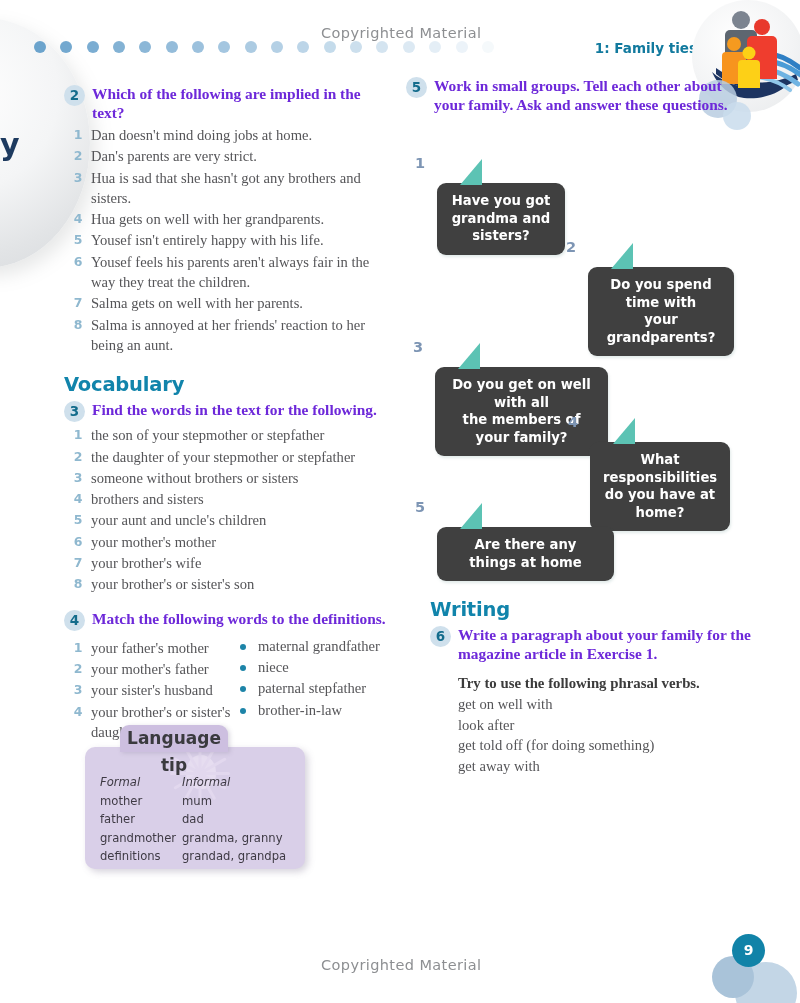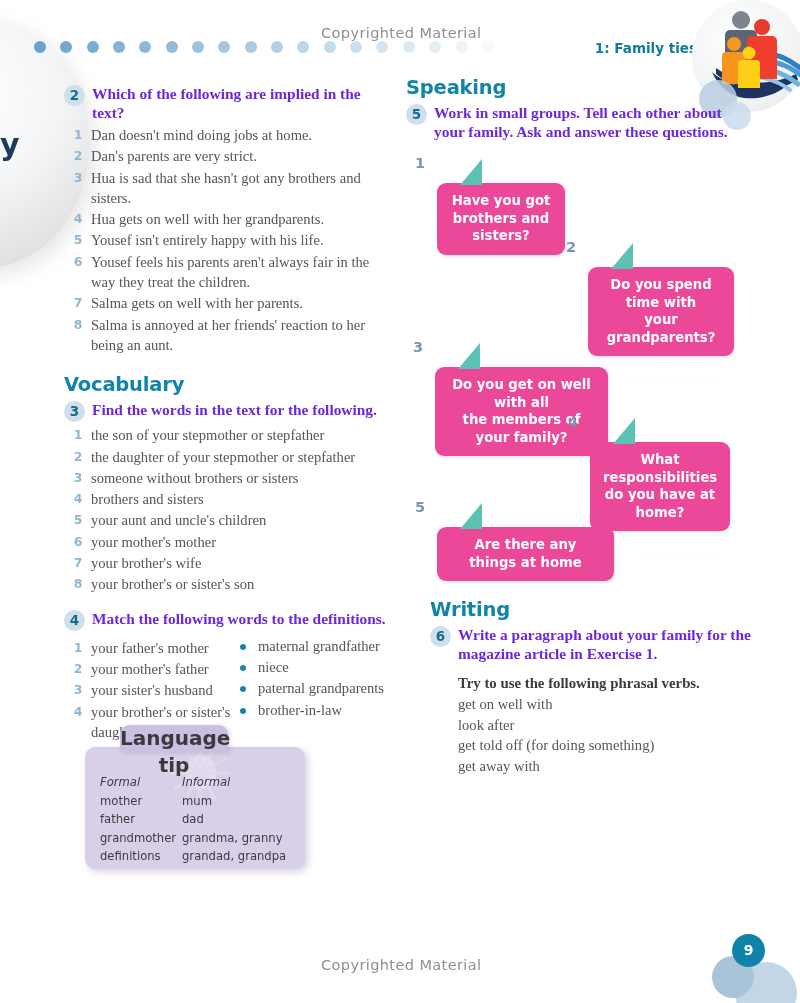--- a/index.html
+++ b/index.html
@@ -243,21 +243,21 @@
     background: #cdbfe0;
     border-radius: 9px 9px 0 0;
     box-shadow: 2px 1px 4px rgba(120,110,140,0.25);
   }
   .tip-tab span {
     display: block;
     text-align: center;
     line-height: 27px;
     font-family: "DejaVu Sans", sans-serif;
     font-weight: 700;
-    font-size: 20px;
+    font-size: 17px;
     color: #3a3a3e;
   }
   .tip-body {
     position: absolute;
     left: 0;
     top: 22px;
     width: 220px;
     height: 122px;
     background: #d9cfe8;
     border-radius: 10px;
@@ -302,21 +302,21 @@
   }
   .tip-table .row { display: flex; }
   .tip-table .c1 { width: 82px; }
   .tip-table .c2 { width: 115px; }
   .tip-table .hdr { font-style: italic; }
 
   
   .bubble-wrap { position: absolute; }
   .bubble {
     position: relative;
-    background: #ec4899;
+    background: #404040;
     border-radius: 9px;
     color: #ffffff;
     font-family: "DejaVu Sans", sans-serif;
     font-weight: 700;
     font-size: 13.2px;
     line-height: 17.5px;
     text-align: center;
     padding: 9px 13px 10px 13px;
     box-shadow: 1px 2px 3px rgba(90,140,135,0.18);
   }
@@ -477,21 +477,21 @@
           <li>your father's mother</li>
           <li>your mother's father</li>
           <li>your sister's husband</li>
           <li>your brother's or sister's daughter</li>
         </ol>
     </div>
     <div class="match-right">
       <ul class="bullets" id="ex4right">
           <li>maternal grandfather</li>
           <li>niece</li>
-          <li>paternal grandparents</li>
+          <li>paternal stepfather</li>
           <li>brother-in-law</li>
         </ul>
     </div>
   </div>
 </div>
 
 <div class="tip">
   <div class="tip-body">
     <div class="tip-bulb" id="tipbulb">
       <div class="glow"></div>
@@ -532,33 +532,32 @@
           </div>
         </div>
     </div>
   </div>
   <div class="tip-tab">
     <span>Language tip</span>
   </div>
 </div>
 
 <div class="col-right">
-  <h2 class="section">Speaking</h2>
   <div class="ex">
     <div class="ex-num">5</div>
     <div class="ex-text">Work in small groups. Tell each other about your family. Ask and answer these questions.</div>
   </div>
 </div>
 
 <div class="bubble-wrap" style="left:437px; top:183px; width:128px;">
   <div class="bubble-num">1</div>
   <div class="bubble">
     <div class="tail"></div>
     <div>Have you got</div>
-    <div>brothers and sisters?</div>
+    <div>grandma and sisters?</div>
   </div>
 </div>
 
 <div class="bubble-wrap" style="left:588px; top:267px; width:146px;">
   <div class="bubble-num">2</div>
   <div class="bubble">
     <div class="tail"></div>
     <div>Do you spend time with</div>
     <div>your grandparents?</div>
   </div>

